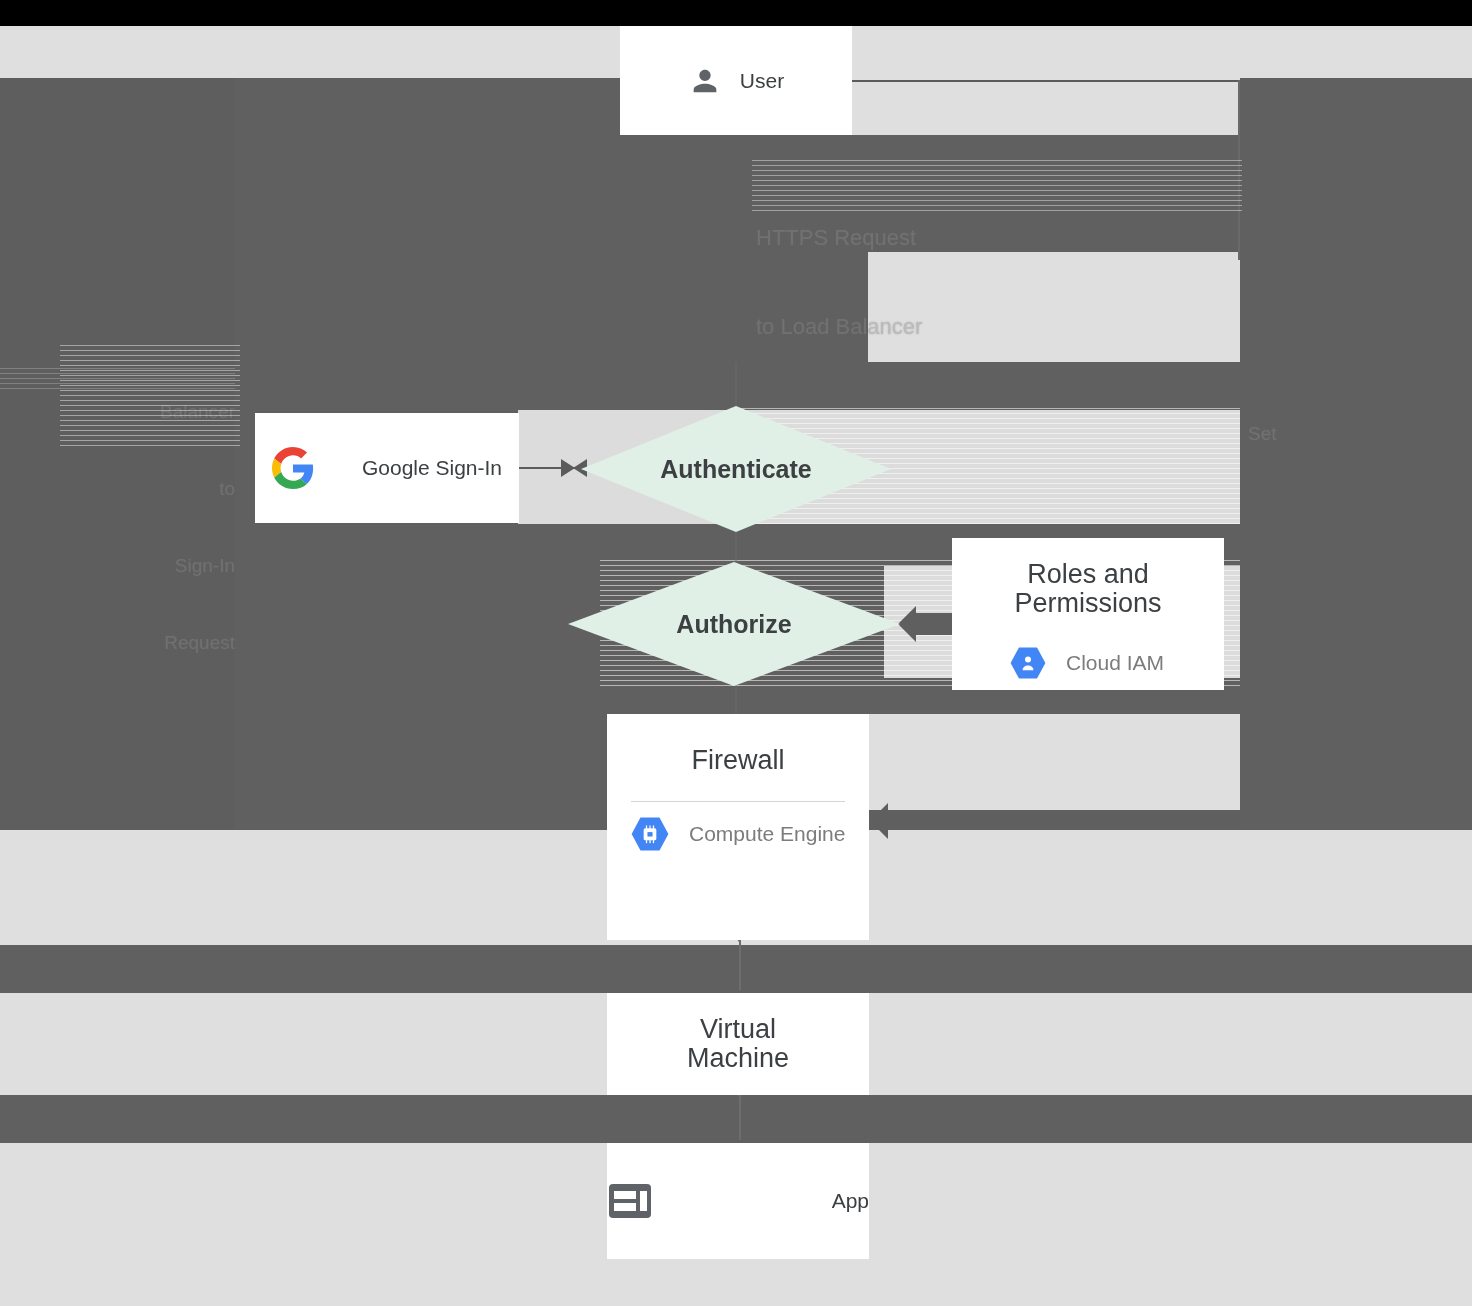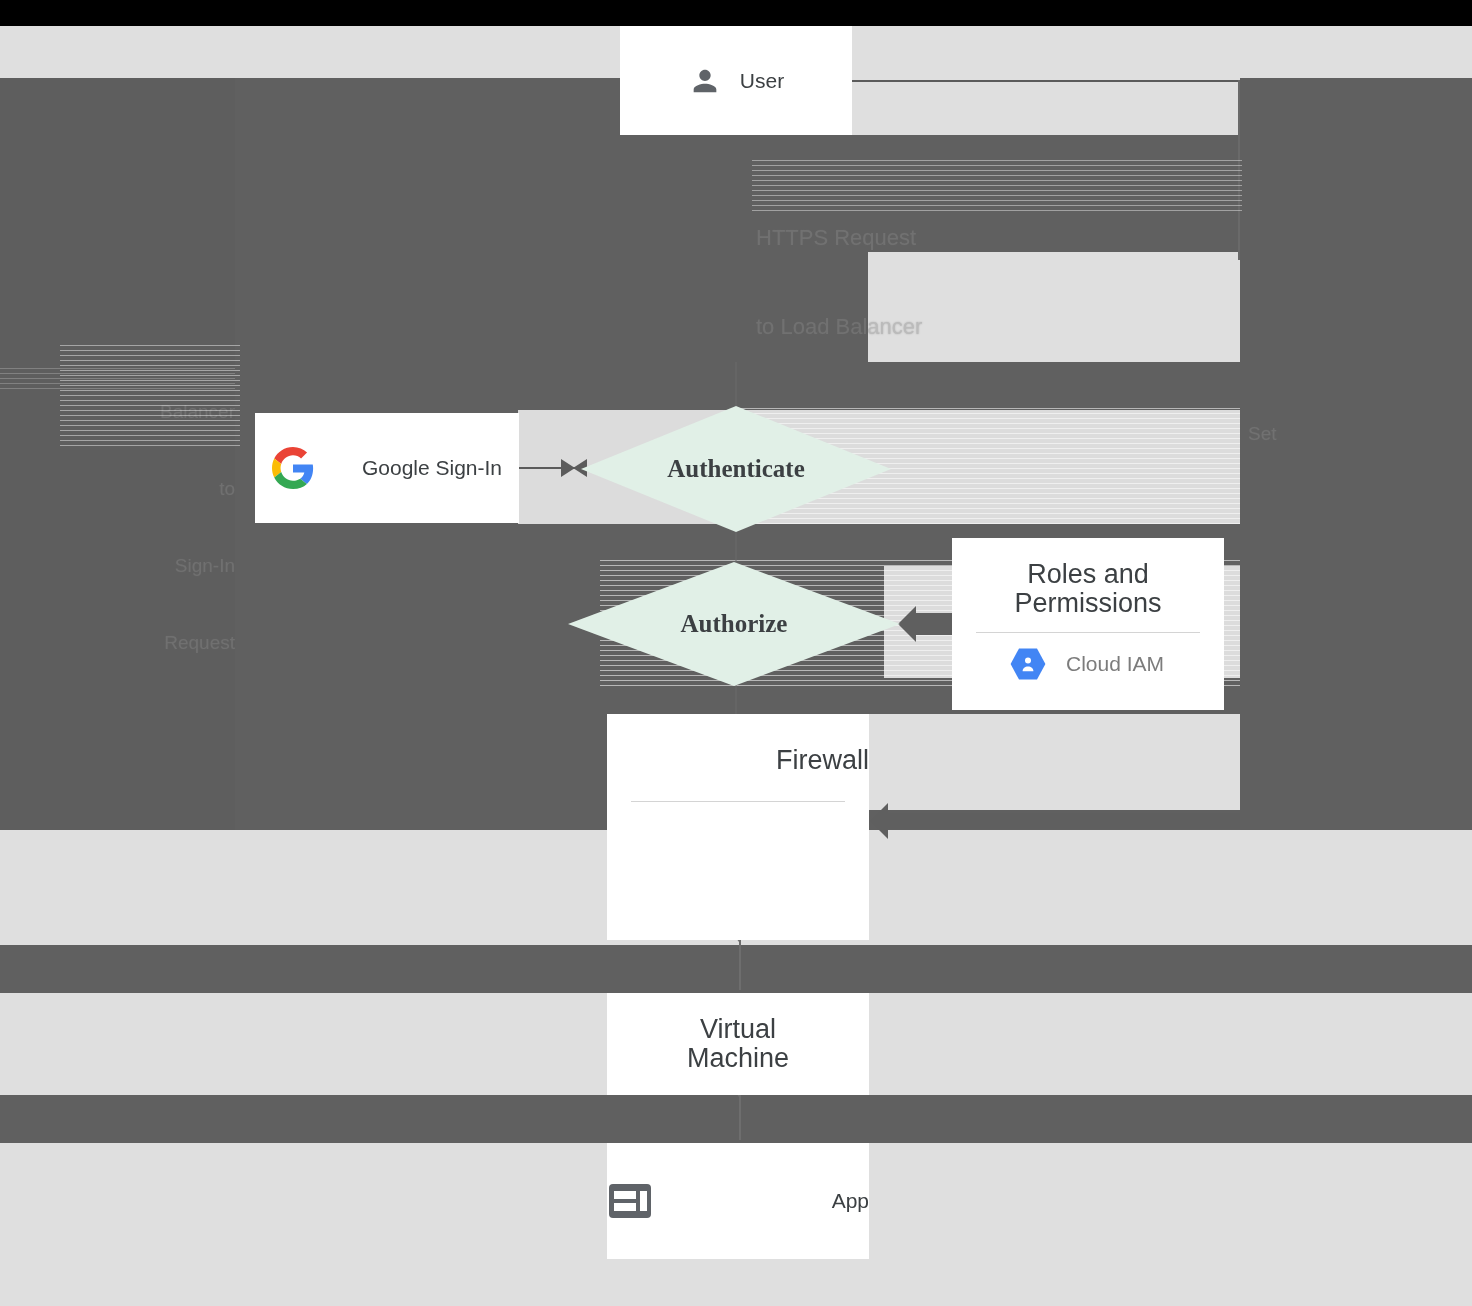--- a/index.html
+++ b/index.html
@@ -97,21 +97,20 @@
     inset: 0;
     background: #e1f0e7;
     clip-path: polygon(50% 0%, 100% 50%, 50% 100%, 0% 50%);
   }
   .diamond .label {
     position: relative;
     font-size: 25px;
     font-weight: bold;
     color: #3c4043;
     white-space: nowrap;
-    font-family: Liberation Serif, serif;
   }
 
   
   .conn { position: absolute; background: #5b5b5b; }
   .conn.h { height: 2px; }
   .conn.v { width: 2px; }
 
   .arrow-left, .arrow-right, .arrow-down, .arrow-up {
     position: absolute;
     width: 0; height: 0;
@@ -262,44 +261,60 @@
   <div class="diamond" style="left:581px;top:406px;width:310px;height:126px;">
     <div class="shape"></div>
     <span class="label">Authenticate</span>
   </div>
 
   <div class="diamond" style="left:568px;top:562px;width:332px;height:124px;">
     <div class="shape"></div>
     <span class="label">Authorize</span>
   </div>
 
-  <div class="node stacked" style="left:952px;top:538px;width:272px;height:172px;padding-top:22px;">
+  <div class="node stacked" style="left:952px;top:538px;width:272px;height:152px;padding-top:22px;">
     <div class="title">
       <div>Roles and</div>
       <div>Permissions</div>
     </div>
     <div class="divider"></div>
     <div class="svc-list" style="padding-left:58px;">
       <div class="svc">
         <span class="icon">
           <svg width="36" height="34" viewBox="0 0 60 56" aria-hidden="true">
             <polygon points="15,2 45,2 59,28 45,54 15,54 1,28" fill="#4285f4"></polygon>
             <circle cx="30" cy="22" r="5" fill="#ffffff"></circle>
             <path d="M21 40c0-5 4-8 9-8s9 3 9 8z" fill="#ffffff"></path>
           </svg>
         </span>
         <span class="svc-name">Cloud IAM</span>
       </div>
     </div>
   </div>
 
-  <div class="node stacked" style="left:607px;top:714px;width:262px;height:226px;padding-top:32px;align-items:flex-end;">
+  <div class="node stacked" style="left:607px;top:714px;width:262px;height:226px;padding-top:32px;">
     <div class="title">Firewall</div>
     <div class="divider" style="margin-top:26px;"></div>
     <div class="svc-list">
+      <div class="svc">
+        <span class="icon">
+          <svg width="38" height="36" viewBox="0 0 60 56" aria-hidden="true">
+            <polygon points="15,2 45,2 59,28 45,54 15,54 1,28" fill="#4285f4"></polygon>
+            <rect x="20" y="19" width="20" height="19" rx="2.5" fill="#ffffff"></rect>
+            <rect x="26" y="25" width="8" height="7" fill="#4285f4"></rect>
+            <rect x="23.5" y="14.5" width="2" height="5" fill="#ffffff"></rect>
+            <rect x="29" y="14.5" width="2" height="5" fill="#ffffff"></rect>
+            <rect x="34.5" y="14.5" width="2" height="5" fill="#ffffff"></rect>
+            <rect x="23.5" y="37.5" width="2" height="5" fill="#ffffff"></rect>
+            <rect x="29" y="37.5" width="2" height="5" fill="#ffffff"></rect>
+            <rect x="34.5" y="37.5" width="2" height="5" fill="#ffffff"></rect>
+          </svg>
+        </span>
+        <span class="svc-name">Compute Engine</span>
+      </div>
     </div>
   </div>
 
   <div class="node stacked" style="left:607px;top:993px;width:262px;height:102px;justify-content:center;">
     <div class="title">
       <div>Virtual</div>
       <div>Machine</div>
     </div>
   </div>
 

